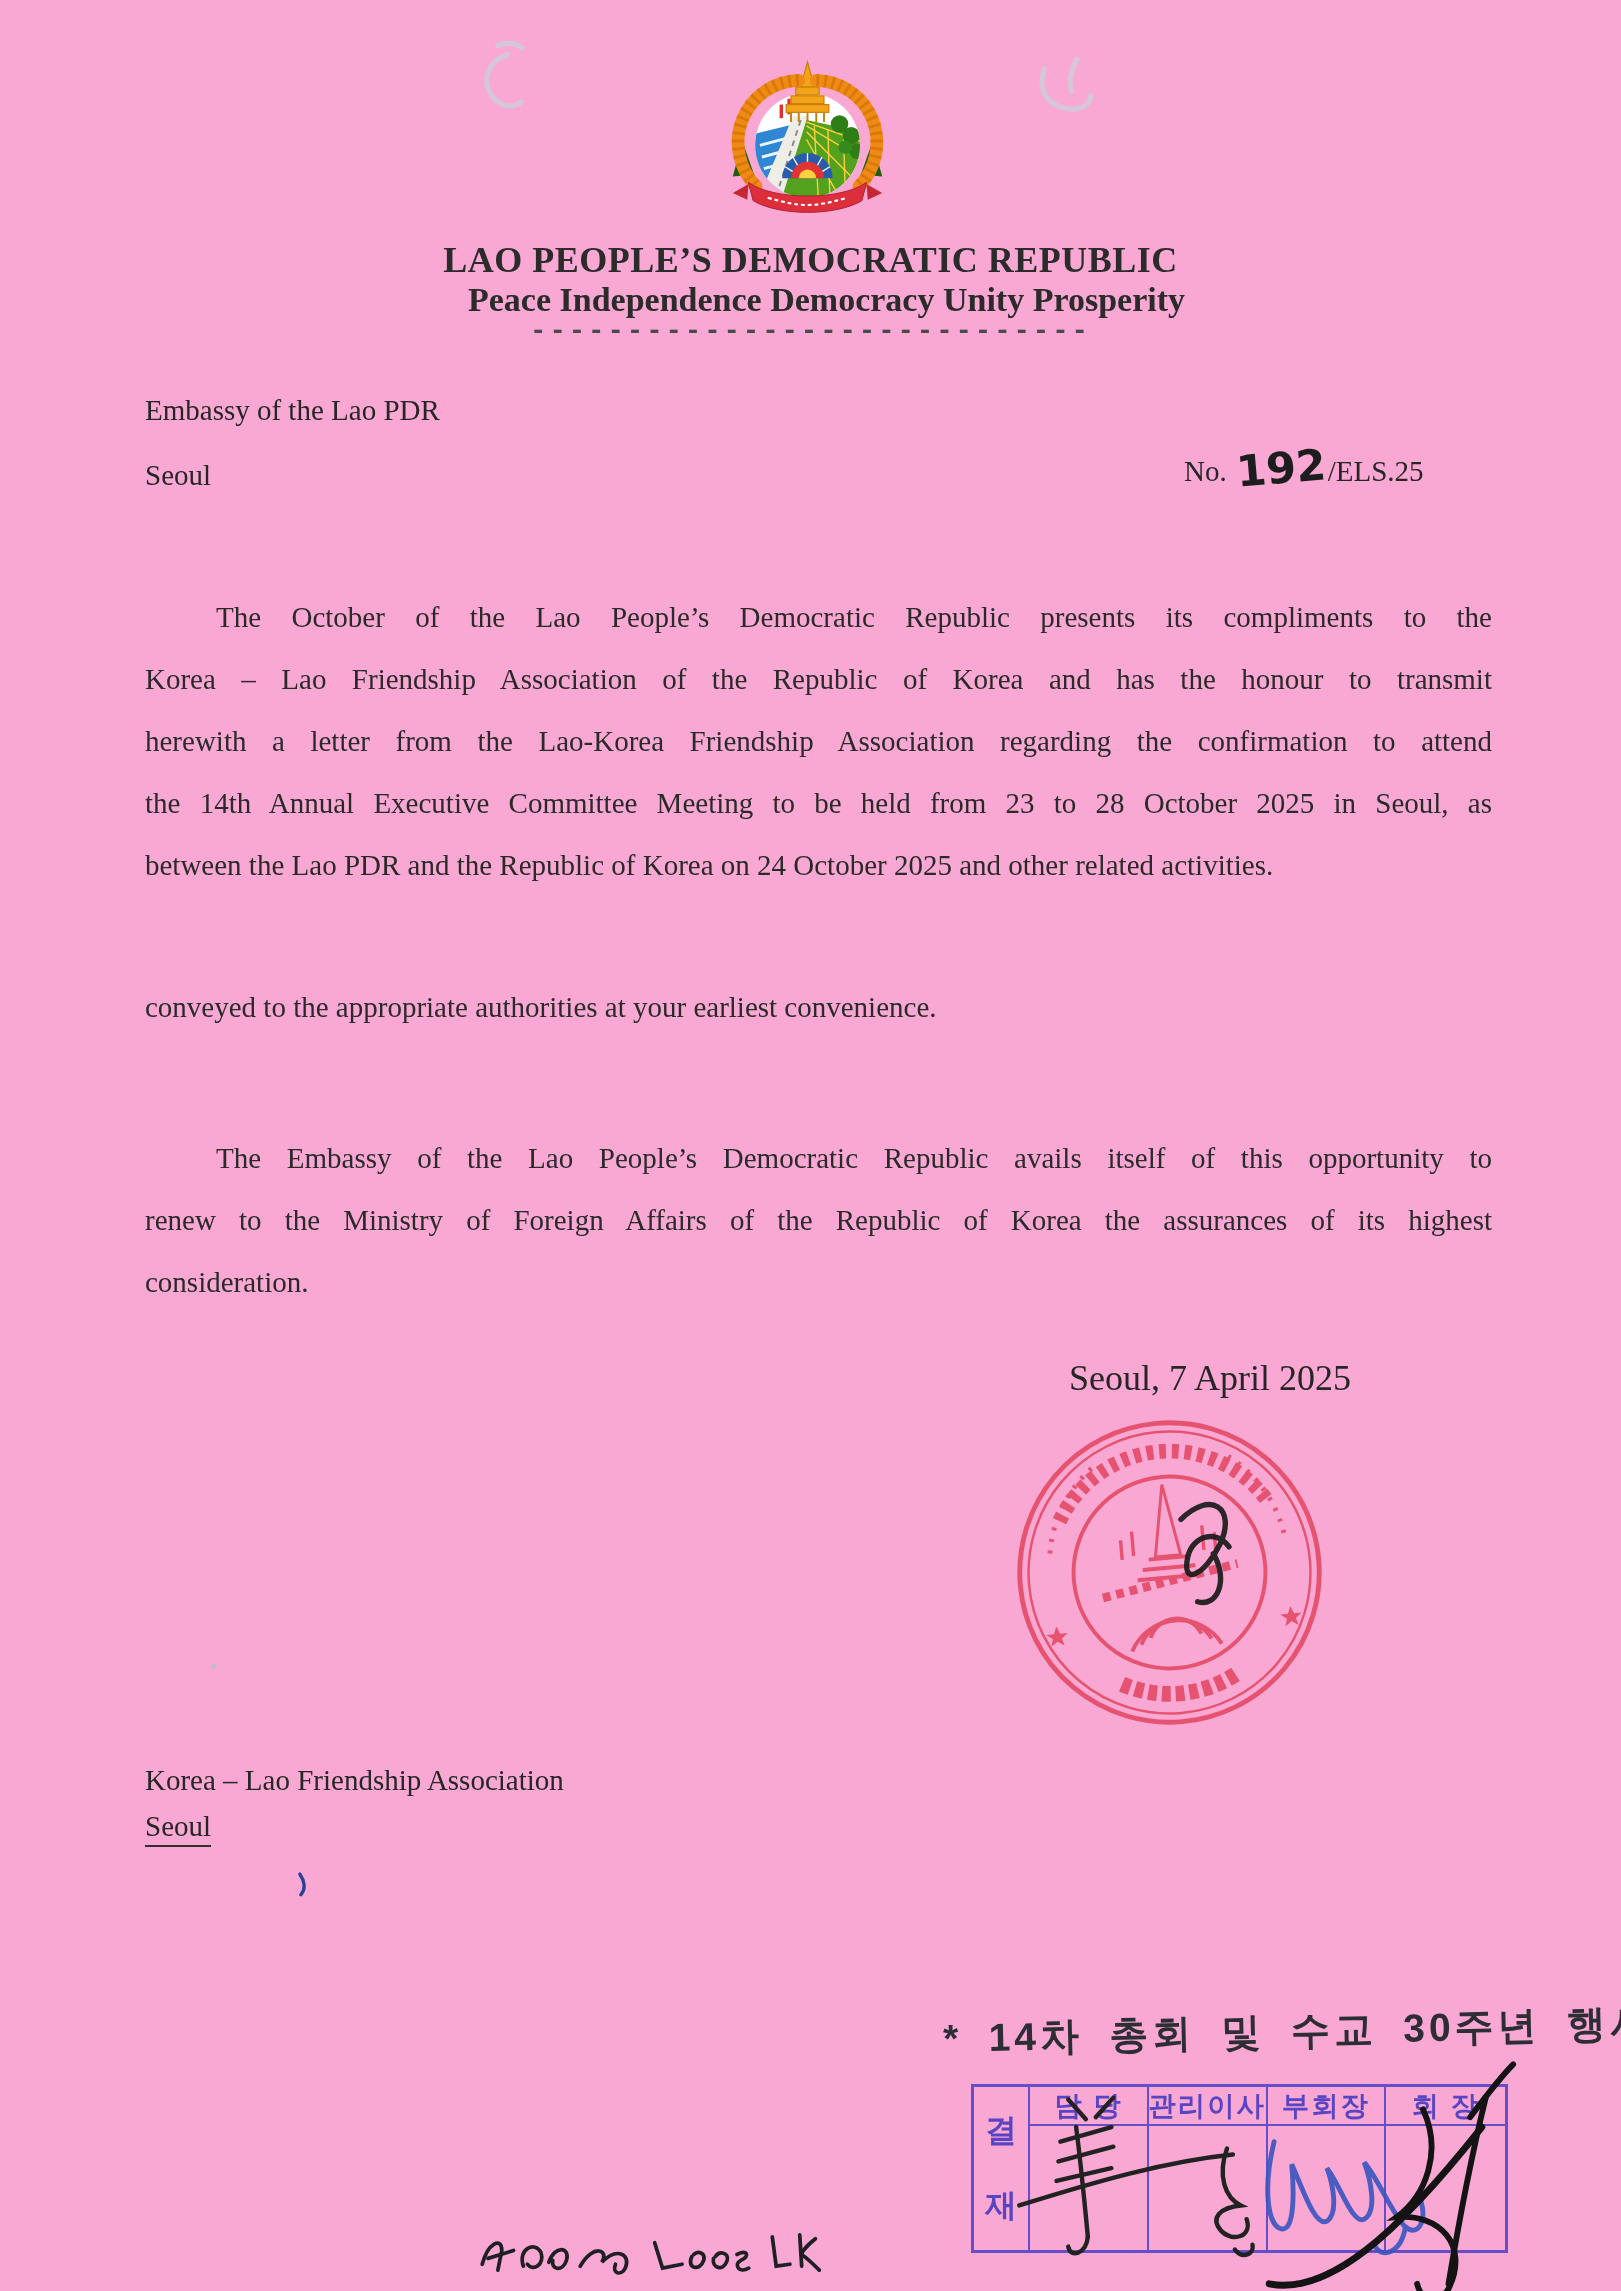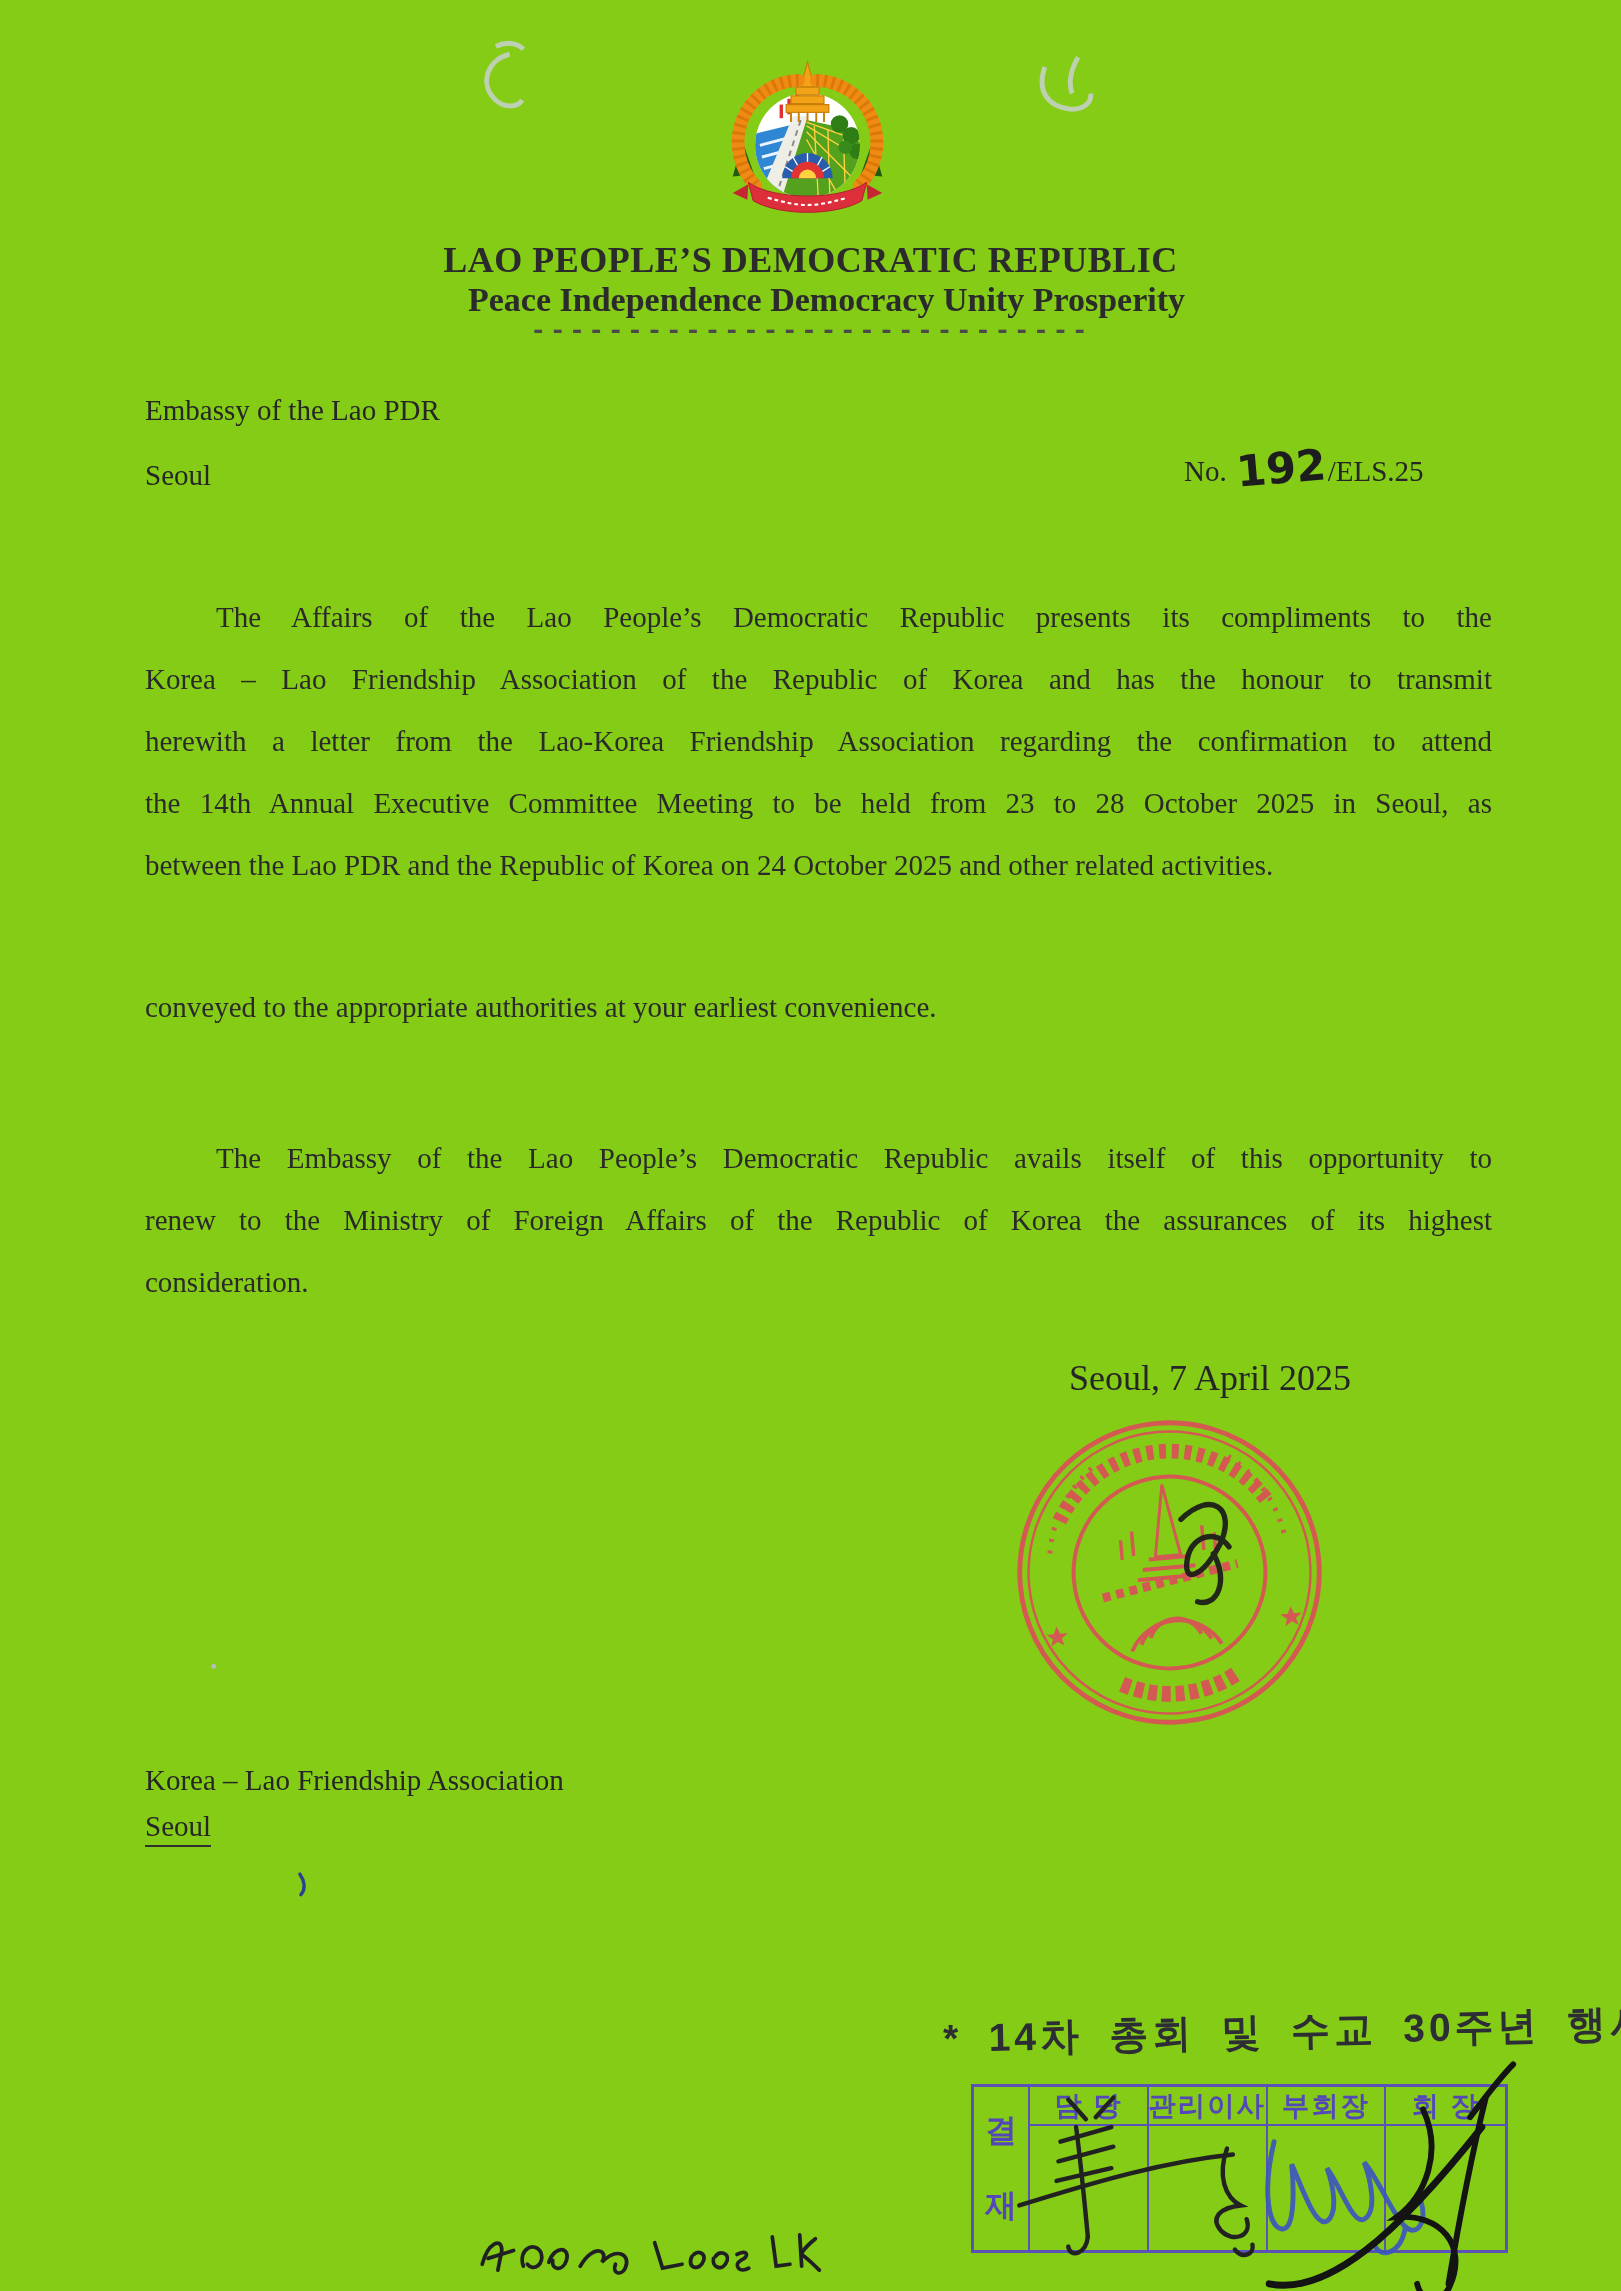--- a/index.html
+++ b/index.html
@@ -1,19 +1,19 @@
 <!DOCTYPE html>
 <html><head>
 <meta charset="utf-8">
 <style>
   html,body{margin:0;padding:0;background:#ffffff;}
   .page{
     position:relative;
     width:1621px;height:2292px;
-    background:#84cc16;
+    background:#f9a8d4;
     overflow:hidden;
     font-family:"Liberation Serif","DejaVu Serif",serif;
     color:#262626;
   }
   .abs{position:absolute;}
   
   .doc-title{
     left:0;top:239px;width:1621px;text-align:center;
     font-size:36px;font-weight:700;letter-spacing:0.5px;color:#2b2b2b;
   }
@@ -169,21 +169,21 @@
   <div class="abs doc-divider">-----------------------------</div>
 
   <div class="abs sender-org">Embassy of the Lao PDR</div>
   <div class="abs sender-city">Seoul</div>
   <div class="abs ref-line">
     <span>No.</span>
     <span class="ref-number">192</span><span>/ELS.25</span>
   </div>
 
   <div class="abs para p1">
-    <div class="jl ind">The Affairs of the Lao People’s Democratic Republic presents its compliments to the</div>
+    <div class="jl ind">The October of the Lao People’s Democratic Republic presents its compliments to the</div>
     <div class="jl">Korea – Lao Friendship Association of the Republic of Korea and has the honour to transmit</div>
     <div class="jl">herewith a letter from the Lao-Korea Friendship Association regarding the confirmation to attend</div>
     <div class="jl">the 14th Annual Executive Committee Meeting to be held from 23 to 28 October 2025 in Seoul, as</div>
     <div class="jl-last">between the Lao PDR and the Republic of Korea on 24 October 2025 and other related activities.</div>
   </div>
   <div class="abs para p2">
     <div class="jl-last">conveyed to the appropriate authorities at your earliest convenience.</div>
   </div>
   <div class="abs para p3">
     <div class="jl ind">The Embassy of the Lao People’s Democratic Republic avails itself of this opportunity to</div>

